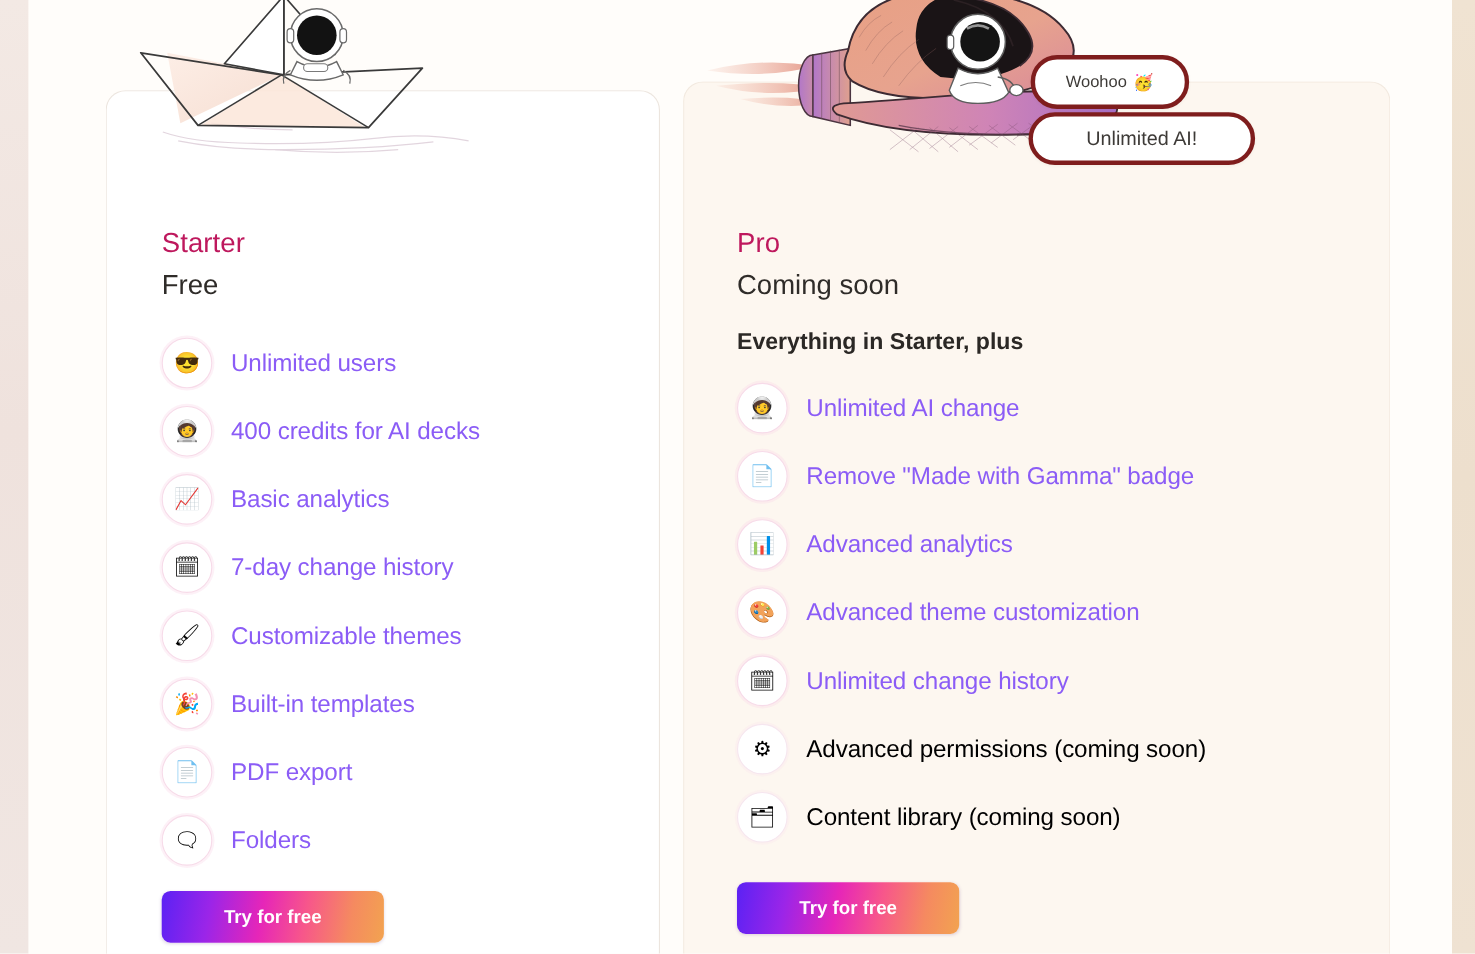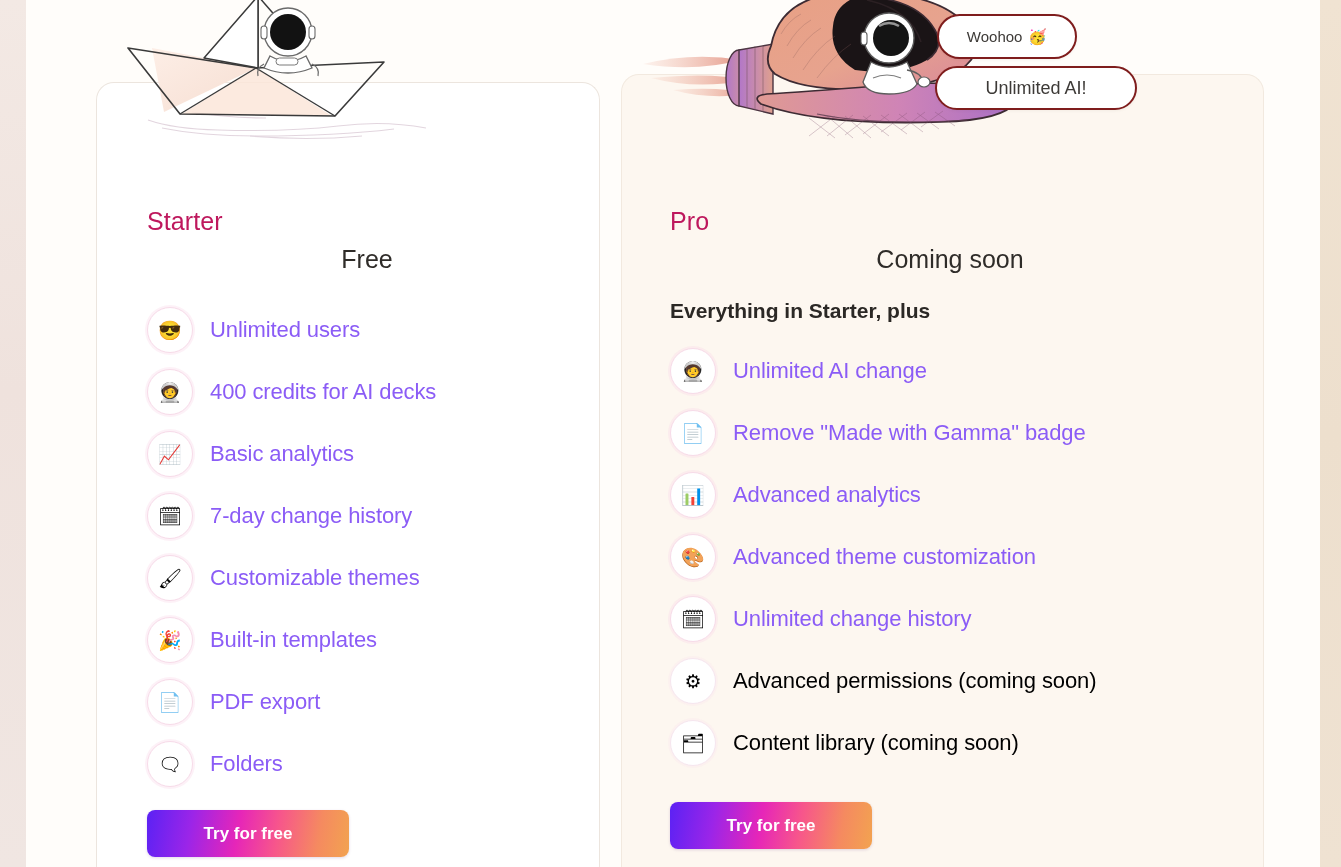--- a/index.html
+++ b/index.html
@@ -72,28 +72,29 @@
     position: absolute;
     pointer-events: none;
   }
   .illus-boat { left: 74px; top: -8px; width: 400px; height: 170px; }
   .illus-rocket { left: 595px; top: -14px; width: 400px; height: 178px; }
 
   
   .bubble {
     position: absolute;
     background: #ffffff;
-    border: 2px solid #7f1d1d;
+    border: 4px solid #7f1d1d;
     border-radius: 24px;
     display: flex;
     align-items: center;
     justify-content: center;
     box-shadow: 0 1px 3px rgba(80,60,50,0.06);
     color: #3d3a37;
     white-space: nowrap;
+    margin-top: 36px;
   }
   .bubble-woohoo {
     left: 911px;
     top: 14px;
     width: 136px;
     height: 41px;
     font-size: 15px;
   }
   .bubble-unlimited {
     left: 909px;
@@ -116,21 +117,20 @@
     letter-spacing: 0.1px;
     margin: 0 0 10px 0;
     line-height: 1.1;
   }
   .plan-price {
     font-size: 25px;
     color: #2f2c29;
     font-weight: 400;
     margin: 0 0 26px 0;
     line-height: 1.1;
-    text-align: center;
   }
   .plan-subheading {
     font-size: 21px;
     color: #2b2825;
     font-weight: 700;
     margin: 15px 0 18px 0;
     line-height: 1.1;
   }
 
   

